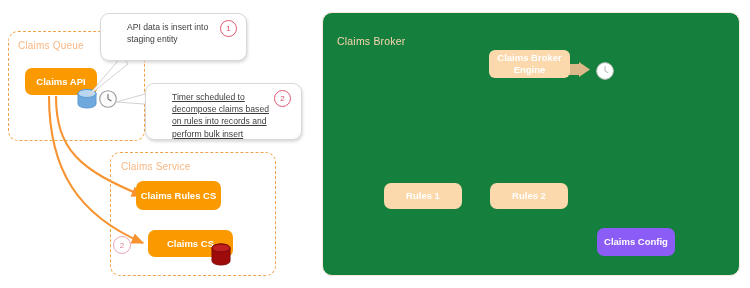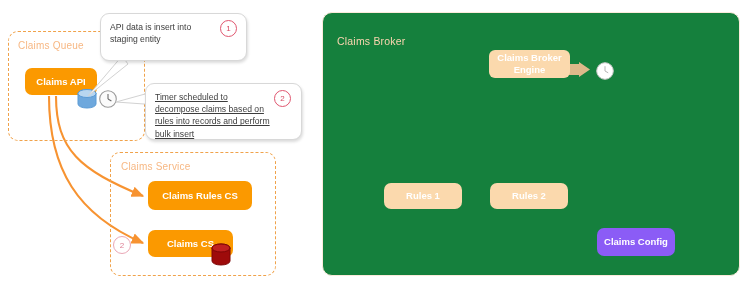--- a/index.html
+++ b/index.html
@@ -54,21 +54,21 @@
     font-size:9.5px;
     line-height:1.25;
     box-sizing:border-box;
     padding:2px 4px;
   }
   .node.orange{background:#fb9900;justify-content:center;}
   .node.faded-orange{background:#fbd9ad;color:#ffffff;}
   .node.faded-green{background:#8b5cf6;color:#ffffff;}
 
   #node-claims-api{left:25px;top:68px;width:72px;height:27px;}
-  #node-claims-rules-cs{left:148px;top:181px;width:104px;height:29px;}
+  #node-claims-rules-cs{left:136px;top:181px;width:85px;height:29px;}
   #node-claims-cs{left:148px;top:230px;width:85px;height:27px;}
 
   #node-broker-engine{left:489px;top:50px;width:81px;height:28px;border-radius:6px;}
   #node-rules-1{left:384px;top:183px;width:78px;height:26px;}
   #node-rules-2{left:490px;top:183px;width:78px;height:26px;}
   #node-rules-n{left:597px;top:183px;width:78px;height:26px;}
   #node-claims-config{left:597px;top:228px;width:78px;height:28px;}
 
   
   #broker-arrow{
@@ -86,21 +86,21 @@
   .callout{
     position:absolute;
     background:#ffffff;
     border:1px solid #d8d8d8;
     border-radius:9px;
     box-shadow:1px 2px 3px rgba(0,0,0,0.14);
     box-sizing:border-box;
     font-size:8.6px;
     color:#3d3d3d;
     line-height:1.42;
-    padding:7px 30px 7px 9px;
+    padding:7px 30px 7px 26px;
   }
   #callout-1{left:100px;top:13px;width:147px;height:48px;}
   #callout-2{left:145px;top:83px;width:157px;height:57px;text-decoration:underline;}
 
   .badge{
     position:absolute;
     width:15px;height:15px;
     border:1px solid #e0566f;
     border-radius:50%;
     color:#d94a63;

